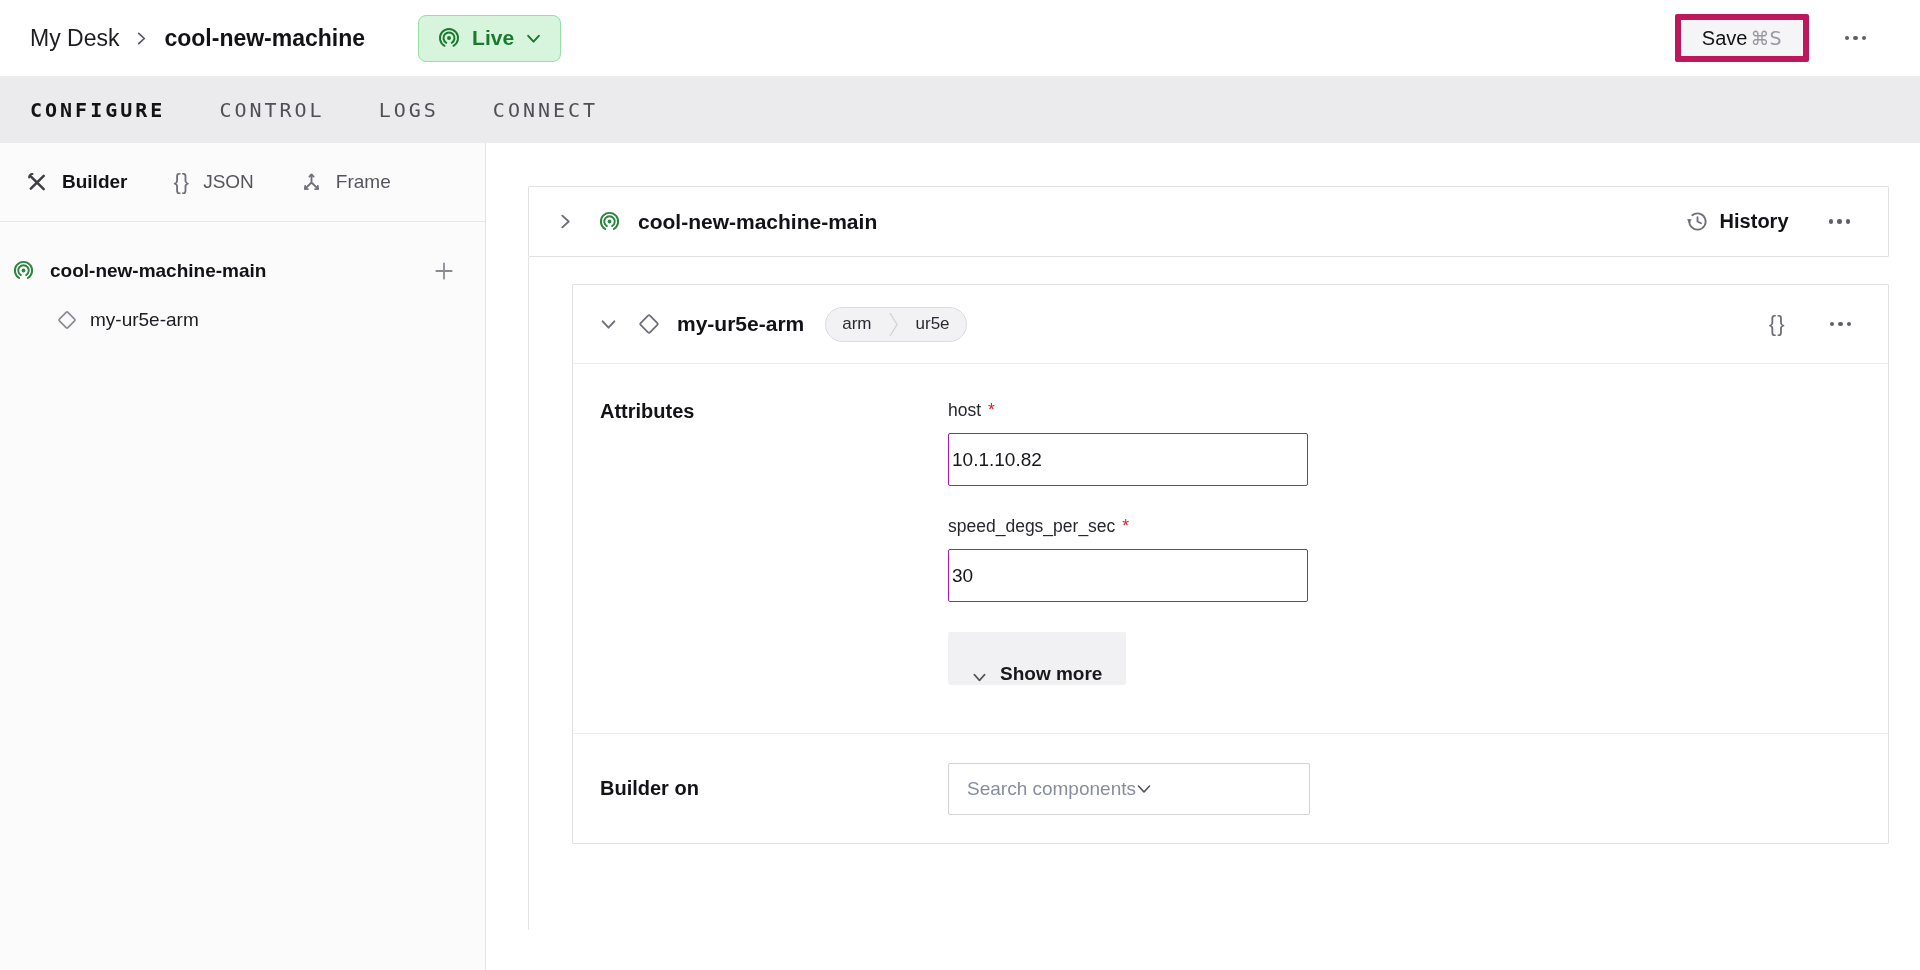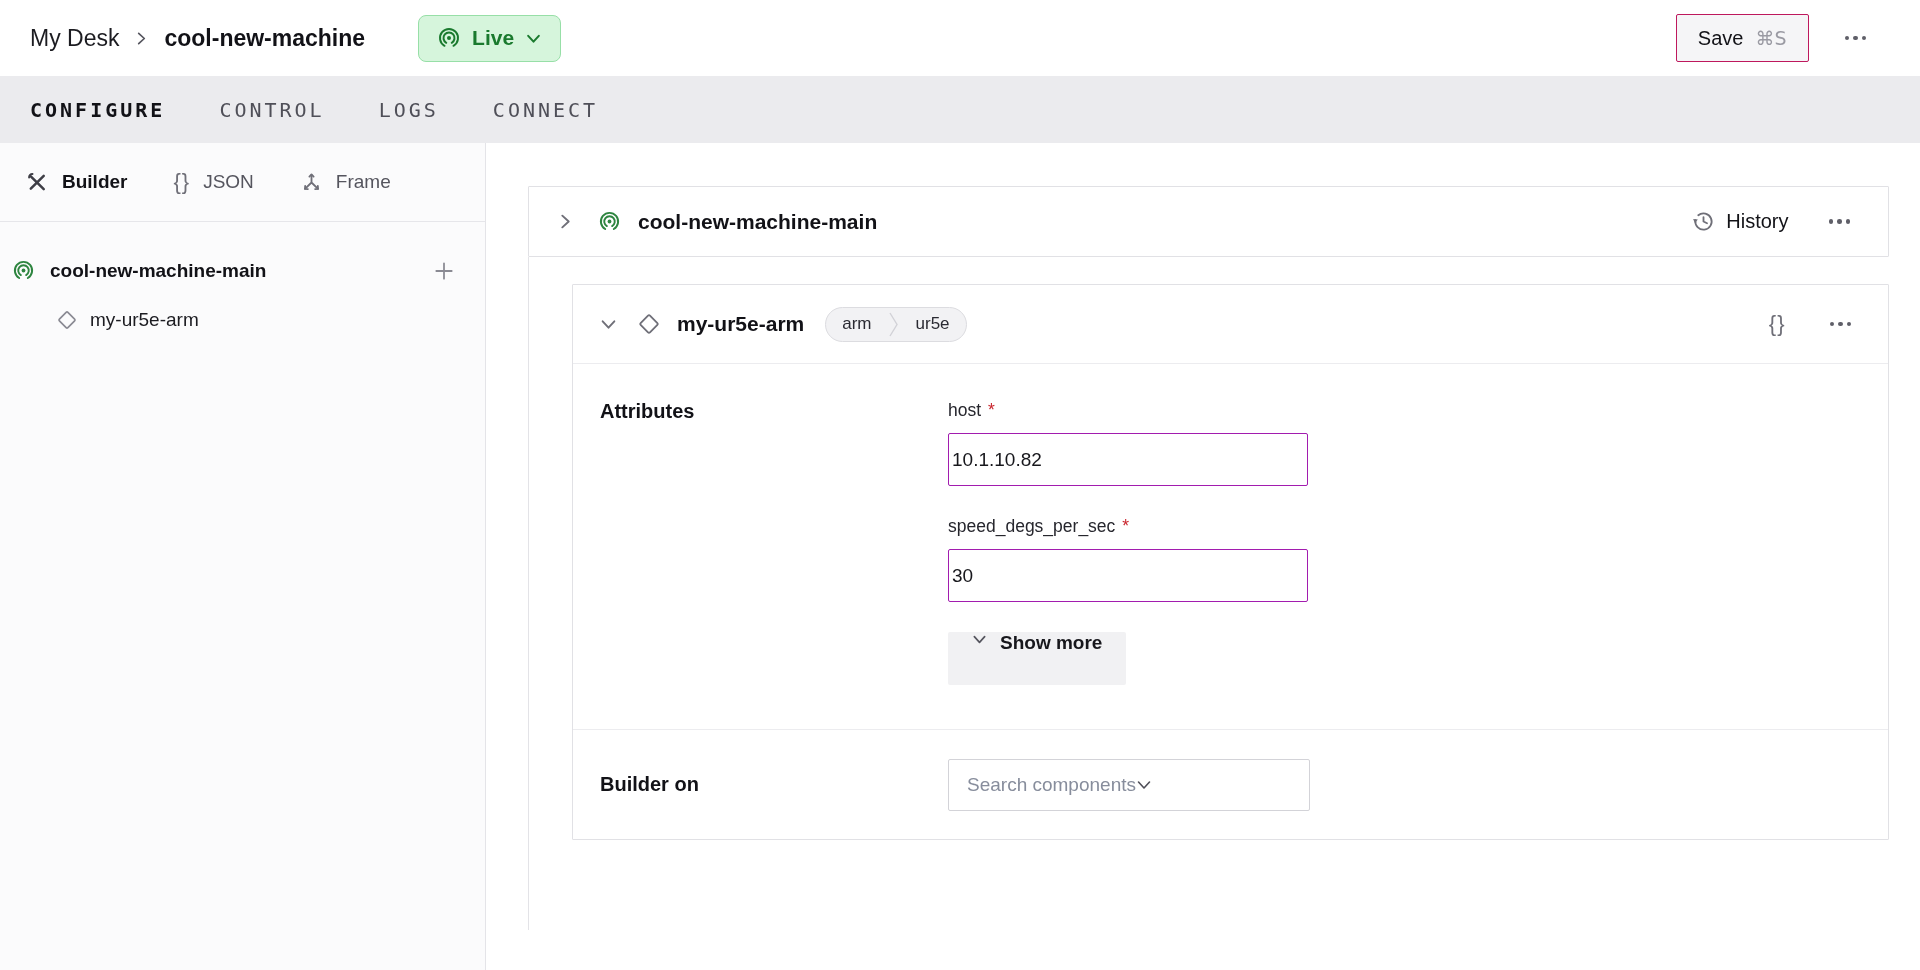--- a/index.html
+++ b/index.html
@@ -17,22 +17,22 @@
   .crumb-parent { color:#1c1c21; cursor:pointer; }
   .crumb-sep { margin:0 15px; display:flex; align-items:center; }
   .crumb-current { font-weight:700; color:#121217; }
   .live-badge {
     margin-left:53px; height:47px; padding:0 18px; display:flex; align-items:center; gap:11px;
     background:#d6f5dc; border:1.5px solid #97dfa7; border-radius:8px; cursor:pointer;
   }
   .live-badge .live-label { font-size:21px; font-weight:600; color:#1a7a2e; }
   .header-right { margin-left:auto; display:flex; align-items:center; }
   .save-btn {
-    height:48px; padding:0 21px; display:flex; align-items:center; gap:12px;
-    background:#f5f5f7; border:1px solid #be185d; border-radius:2px; cursor:pointer; font-size:20px;
+    height:48px; padding:0 21px; display:flex; align-items:center; gap:3px;
+    background:#f5f5f7; border:6px solid #be185d; border-radius:2px; cursor:pointer; font-size:20px;
   }
   .save-btn .save-label { color:#121217; }
   .save-btn .save-shortcut { color:#9a9aa3; font-family:"DejaVu Sans", sans-serif; font-size:19px; }
   .dots { display:flex; gap:4px; align-items:center; padding:10px; cursor:pointer; }
   .dots i { width:4.5px; height:4.5px; border-radius:50%; background:#5f5f68; }
   .header-dots { margin:0 14px 0 26px; }
 
   
   .tab-bar {
     height:67px; background:#ebebee; display:flex; align-items:center;
@@ -67,21 +67,21 @@
   .spine { position:absolute; left:42px; top:114px; width:1px; height:673px; background:#e3e3e7; }
 
   .part-card {
     height:71px; border:1px solid #e1e1e5; background:#fff; border-radius:1px;
     display:flex; align-items:center; padding:0 28px; position:relative; z-index:1;
   }
   .part-title { font-size:21px; font-weight:700; color:#121217; margin-left:17px; }
   .part-expander { margin-right:24px; display:flex; cursor:pointer; }
   .part-right { margin-left:auto; display:flex; align-items:center; }
   .history-btn { display:flex; align-items:center; gap:11px; cursor:pointer; }
-  .history-label { font-size:20px; font-weight:400; color:#121217; }
+  .history-label { font-size:20px; font-weight:700; color:#121217; }
   .part-dots { margin-left:30px; }
 
   .component-card { margin-left:44px; margin-top:27px; width:1317px; border:1px solid #e1e1e5; background:#fff; border-radius:1px; }
   .component-header { height:78px; display:flex; align-items:center; padding:0 27px; }
   .comp-expander { margin-right:21px; display:flex; cursor:pointer; }
   .comp-title { font-size:21px; font-weight:700; color:#121217; margin-left:17px; }
   .tag-pill {
     margin-left:21px; height:35px; display:flex; align-items:stretch;
     border:1px solid #dcdce0; border-radius:18px; background:#f2f2f4; overflow:hidden;
   }
@@ -95,21 +95,21 @@
   .sec-attributes { border-top:1px solid #ececef; padding-top:36px; padding-bottom:44px; }
   .field-label-row { display:flex; align-items:baseline; gap:7px; margin-bottom:12px; }
   .field-label { font-size:17.5px; color:#26262d; }
   .required-mark { color:#c9252d; font-size:17.5px; }
   .text-input {
     width:360px; height:53px; border:1px solid #a21caf; border-radius:2px; background:#fff;
     font-family:"Liberation Sans", sans-serif; font-size:19px; color:#17171c; padding:0 3px; outline:none;
   }
   .field-block + .field-block { margin-top:30px; }
   .show-more-btn {
-    margin-top:30px; height:53px; padding:0 24px; display:inline-flex; align-items:flex-start; gap:13px;
+    margin-top:30px; height:53px; padding:0 24px; display:inline-flex; align-items:flex-end; gap:13px;
     background:#f1f1f3; border:none; border-radius:2px; cursor:pointer;
     font-family:"Liberation Sans", sans-serif; font-size:19px; font-weight:600; color:#17171c;
   }
   .sec-depends { border-top:1px solid #ececef; height:110px; align-items:center; }
   .select-box {
     width:362px; height:52px; border:1px solid #d3d3d8; border-radius:2px; background:#fff;
     display:flex; align-items:center; padding:0 18px; cursor:pointer;
   }
   .select-placeholder { font-size:19px; color:#878d9c; }
   .sec-capture { border-top:1px solid #ececef; height:108px; align-items:center; }

